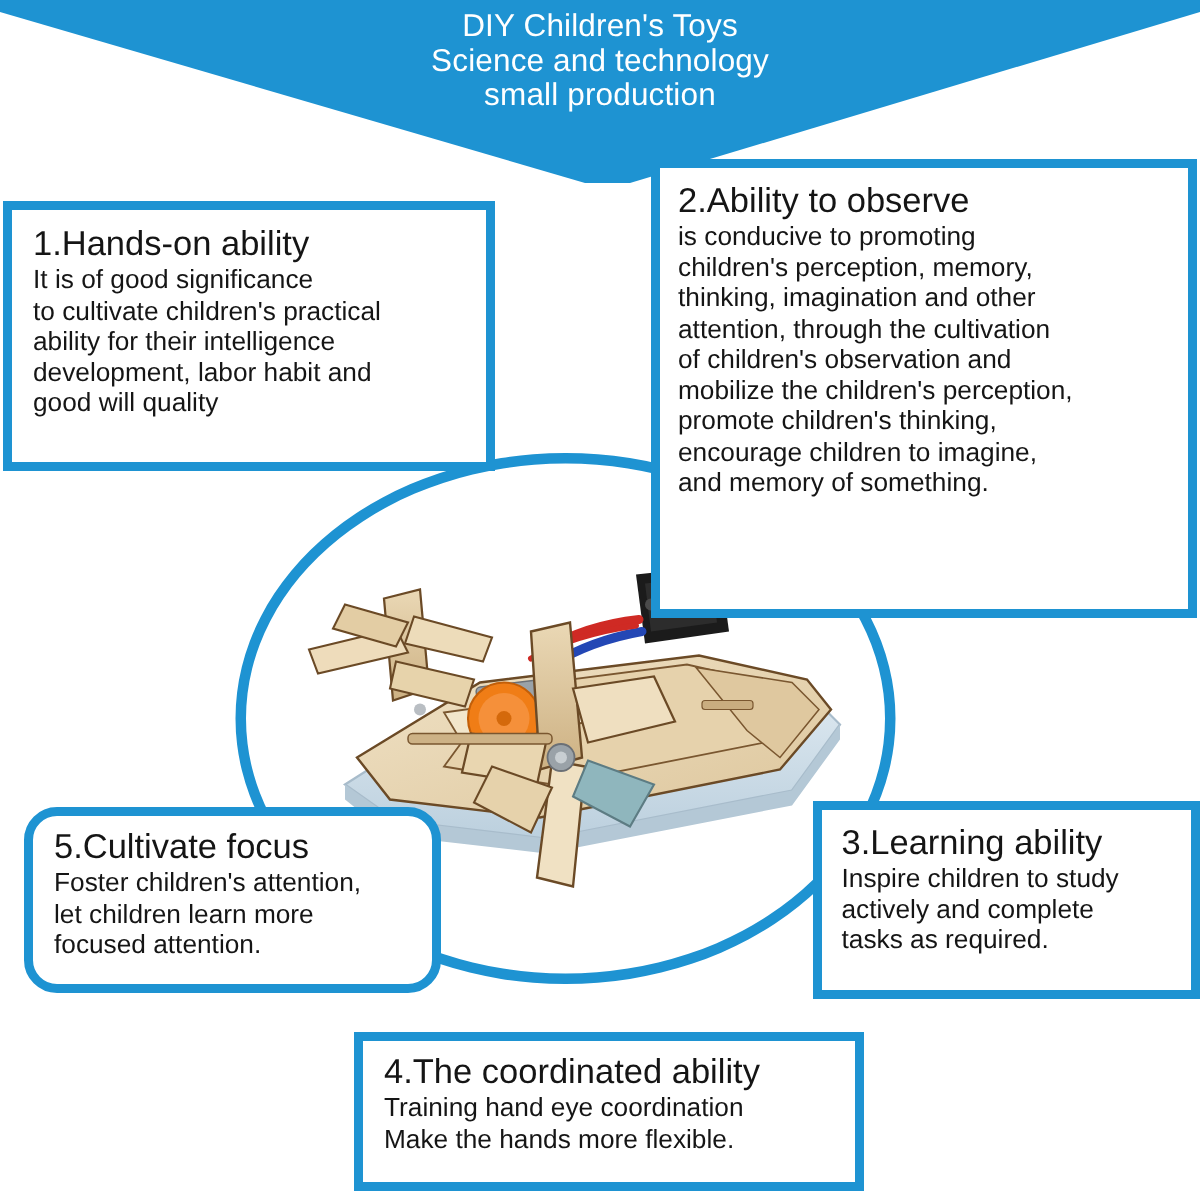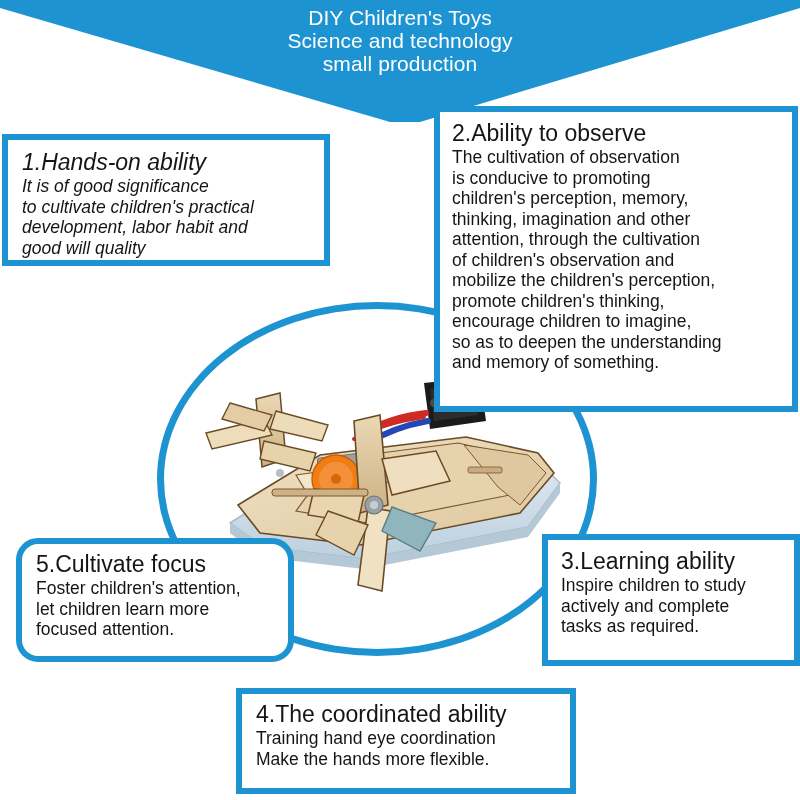--- a/index.html
+++ b/index.html
@@ -61,21 +61,21 @@
     font-size:23px;
     line-height:26px;
     white-space:nowrap;
   }
   .box p{
     margin:0;color:#151515;
     font-size:17.5px;line-height:20.5px;
   }
   .box p span{display:block;white-space:nowrap;}
 
-  #box1{left:2px;top:134px;width:328px;height:132px;padding:9px 8px 4px 14px;font-style:italic;}
+  #box1{left:2px;top:134px;width:328px;height:180px;padding:9px 8px 4px 14px;}
   #box2{left:434px;top:106px;width:364px;height:306px;padding:8px 6px 4px 12px;}
   #box3{left:542px;top:534px;width:258px;height:132px;padding:8px 6px 4px 13px;}
   #box4{left:236px;top:688px;width:340px;height:106px;padding:7px 6px 16px 14px;}
   #box5{left:16px;top:538px;width:278px;height:124px;padding:7px 6px 4px 14px;border-radius:22px;}
 
   #box2 h3{font-size:23px;}
   #box2 p{font-size:17.5px;line-height:20.5px;}
   #box4 h3{font-size:23px;}
   #box4 p{font-size:17.5px;line-height:21px;}
 </style>
@@ -163,38 +163,37 @@
         <circle cx="112" cy="118" r="4" fill="#b9bec3"></circle>
       </g>
     </svg>
   </div>
 
   <div class="box" id="box1">
     <h3>1.Hands-on ability</h3>
     <p>
       <span>It is of good significance</span>
       <span>to cultivate children's practical</span>
+      <span>ability for their intelligence</span>
       <span>development, labor habit and</span>
       <span>good will quality</span>
     </p>
   </div>
 
   <div class="box" id="box2">
     <h3>2.Ability to observe</h3>
     <p>
-      <span>The cultivation of observation</span>
       <span>is conducive to promoting</span>
       <span>children's perception, memory,</span>
       <span>thinking, imagination and other</span>
       <span>attention, through the cultivation</span>
       <span>of children's observation and</span>
       <span>mobilize the children's perception,</span>
       <span>promote children's thinking,</span>
       <span>encourage children to imagine,</span>
-      <span>so as to deepen the understanding</span>
       <span>and memory of something.</span>
     </p>
   </div>
 
   <div class="box" id="box3">
     <h3>3.Learning ability</h3>
     <p>
       <span>Inspire children to study</span>
       <span>actively and complete</span>
       <span>tasks as required.</span>

